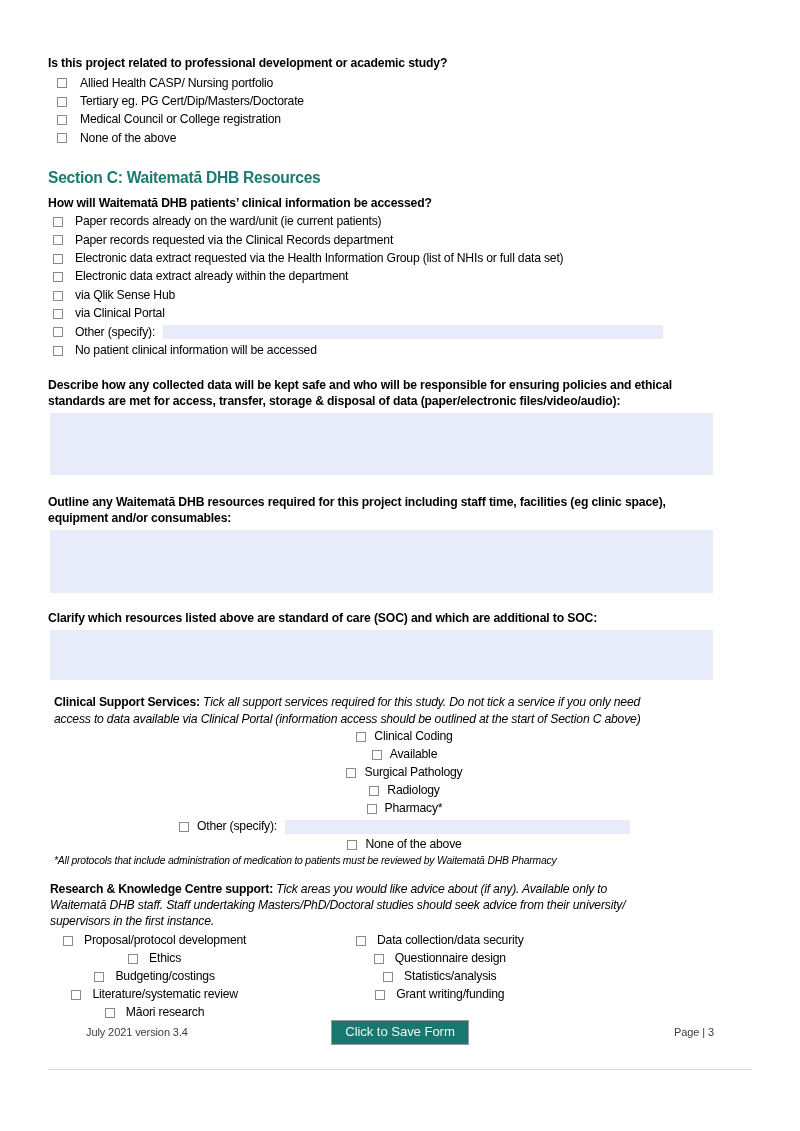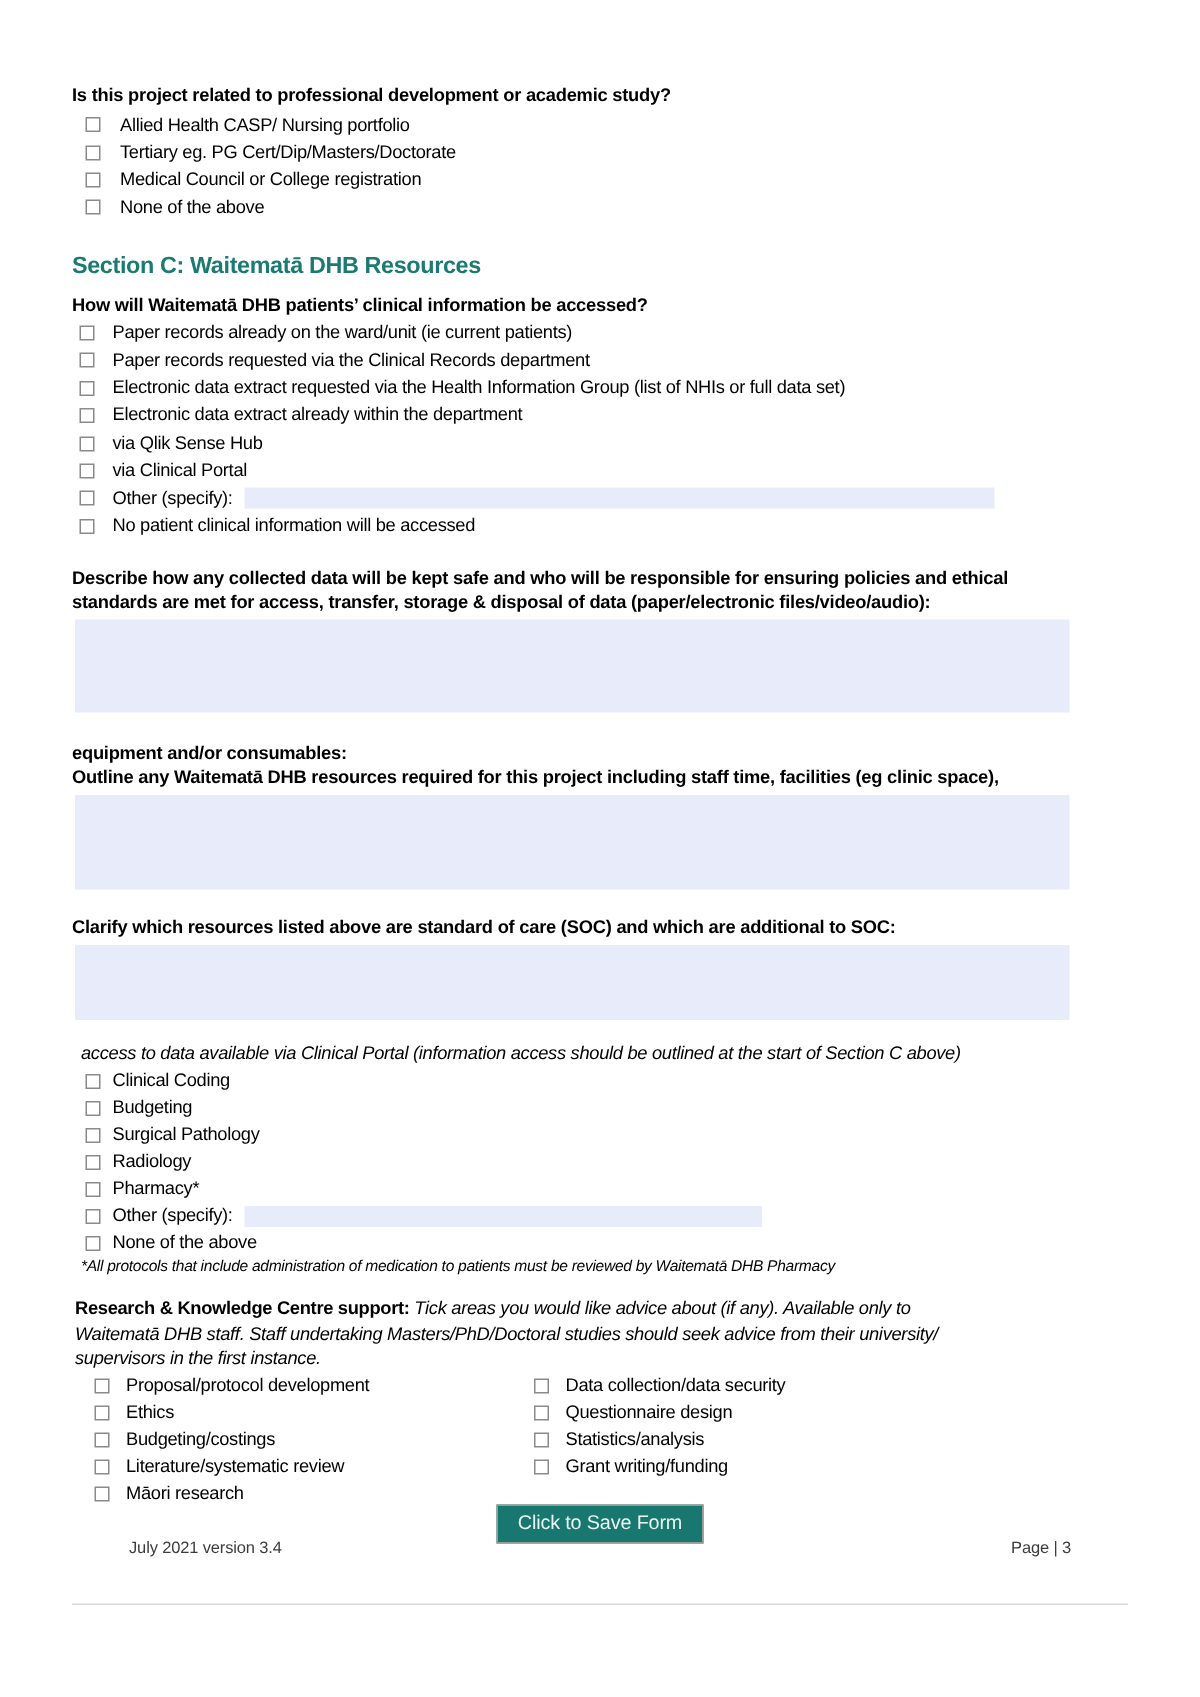--- a/index.html
+++ b/index.html
@@ -44,21 +44,21 @@
   .cb-list {
     margin: 0;
     padding: 0;
     list-style: none;
   }
   .cb-row {
     display: flex;
     align-items: center;
     height: 18.4px;
   }
-  .cb-row.tight { height: 18px; }
+  .cb-row.tight { height: 18px; justify-content: center; }
   .cbx {
     width: 10px;
     height: 10px;
     border: 1px solid #8a8a8a;
     background: #ffffff;
     box-sizing: border-box;
     flex: 0 0 auto;
     display: block;
   }
   .cb-label {
@@ -243,41 +243,44 @@
     </li>
   </ul>
 
   <div style="height:17px"></div>
   <div class="q-bold wide">Describe how any collected data will be kept safe and who will be responsible for ensuring policies and ethical</div>
   <div class="q-bold wide">standards are met for access, transfer, storage &amp; disposal of data (paper/electronic files/video/audio):</div>
   <div style="height:4px"></div>
   <div class="textarea" style="height:62px"></div>
 
   <div style="height:19px"></div>
+  <div class="q-bold wide">Outline any Waitematā DHB resources required for this project including staff time, facilities (eg clinic space),</div>
   <div class="q-bold wide">equipment and/or consumables:</div>
-  <div class="q-bold wide">Outline any Waitematā DHB resources required for this project including staff time, facilities (eg clinic space),</div>
   <div style="height:4px"></div>
   <div class="textarea" style="height:63px"></div>
 
   <div style="height:17px"></div>
   <div class="q-bold wide">Clarify which resources listed above are standard of care (SOC) and which are additional to SOC:</div>
   <div style="height:4px"></div>
   <div class="textarea" style="height:50px"></div>
 
   <div style="height:14px"></div>
+  <div class="ital" style="margin-left:6px;width:676px">
+    <span class="lead-bold">Clinical Support Services:</span><span> Tick all support services required for this study. Do not tick a service if you only need</span>
+  </div>
   <div class="ital" style="margin-left:6px;width:690px">access to data available via Clinical Portal (information access should be outlined at the start of Section C above)</div>
 
   <ul class="cb-list indent-c" style="margin-top:1px">
     <li class="cb-row tight">
       <span class="cbx"></span>
       <span class="cb-label">Clinical Coding</span>
     </li>
     <li class="cb-row tight">
       <span class="cbx"></span>
-      <span class="cb-label">Budgeting</span>
+      <span class="cb-label">Available</span>
     </li>
     <li class="cb-row tight">
       <span class="cbx"></span>
       <span class="cb-label">Surgical Pathology</span>
     </li>
     <li class="cb-row tight">
       <span class="cbx"></span>
       <span class="cb-label">Radiology</span>
     </li>
     <li class="cb-row tight">

